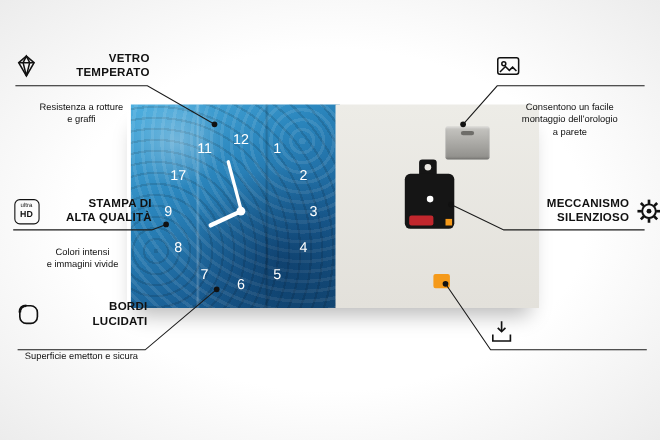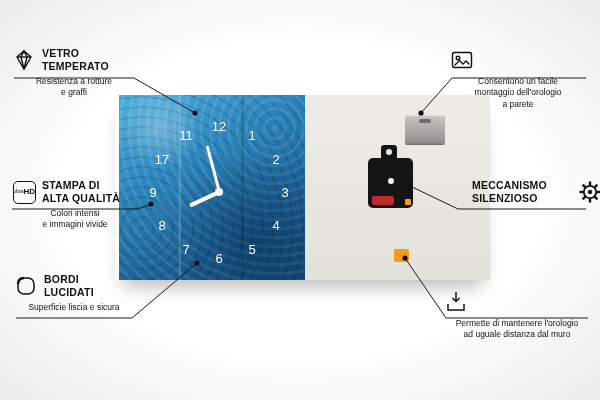--- a/index.html
+++ b/index.html
@@ -5,25 +5,25 @@
   html,body{margin:0;padding:0;}
   .stage{
     position:relative;width:600px;height:400px;overflow:hidden;
     background:radial-gradient(ellipse at center,#ffffff 55%,#ececec 100%);
     font-family:"Liberation Sans",sans-serif;color:#111;
   }
   
   .callout{position:absolute;z-index:4;}
   .c-row{display:flex;align-items:center;gap:6px;min-height:32px;}
   .c-title{white-space:pre-line;font-weight:bold;font-size:10.5px;line-height:1.25;
-           letter-spacing:.2px;text-align:left;flex:1;}
-  .c-sub{white-space:pre-line;font-size:8.5px;line-height:1.35;text-align:center;margin-top:0;}
+           letter-spacing:.2px;text-align:right;flex:1;}
+  .c-sub{white-space:pre-line;font-size:8.5px;line-height:1.35;text-align:center;margin-top:16px;}
   .c-icon{width:24px;height:24px;flex:0 0 auto;display:flex;align-items:center;justify-content:center;}
   .uhd{width:21px;height:21px;border:1.5px solid #111;border-radius:5px;display:flex;
-       flex-direction:row;align-items:center;justify-content:center;line-height:1;}
+       flex-direction:column;align-items:center;justify-content:center;line-height:1;}
   .uhd-top{font-size:5.5px;}
   .uhd-bot{font-size:8px;font-weight:bold;}
   .co-l1{left:12px;top:44px;width:124px;}
   .co-l2{left:12px;top:176px;width:126px;}
   .co-l3{left:14px;top:270px;width:120px;}
   .co-r1{left:450px;top:44px;width:136px;}
   .co-r2{left:472px;top:176px;width:130px;}
   .co-r3{left:444px;top:286px;width:146px;}
   
   .lines{position:absolute;left:0;top:0;z-index:3;pointer-events:none;}
@@ -154,21 +154,21 @@
     <div class="c-row">
       <span class="c-icon">
         <svg class="icon" width="24" height="24" viewBox="0 0 24 24" fill="none" stroke="#111" stroke-width="1.5">
           <rect x="4" y="4" width="16" height="16" rx="6"></rect>
             <path d="M4 10 Q4 4 10 4" stroke-width="2.4"></path>
         </svg>
       </span>
       <span class="c-title">BORDI
 LUCIDATI</span>
     </div>
-    <div class="c-sub">Superficie liscia e sicura</div>
+    <div class="c-sub">Superficie emetton e sicura</div>
   </div>
 
   <div class="callout co-r1">
     <div class="c-row">
       <span class="c-icon">
         <svg class="icon" width="24" height="24" viewBox="0 0 24 24" fill="none" stroke="#111" stroke-width="1.4">
           <rect x="2.5" y="4.5" width="19" height="15" rx="2"></rect>
           <circle cx="8" cy="10" r="1.8"></circle>
           <path d="M4.5 17.5 L9.5 12.5 L13 16 L16 13 L19.5 16.5"></path>
         </svg>
@@ -205,17 +205,15 @@
   <div class="callout co-r3">
     <div class="c-row">
       <span class="c-icon">
         <svg class="icon" width="24" height="24" viewBox="0 0 24 24" fill="none" stroke="#111" stroke-width="1.5">
           <path d="M12 2 V11"></path>
             <path d="M8.5 8 L12 11.5 L15.5 8"></path>
           <path d="M4 14 V20 H20 V14"></path>
         </svg>
       </span>
     </div>
-    <div class="c-sub">Permette di mantenere l'orologio
-ad uguale distanza dal muro</div>
   </div>
 
 </div>
 
 </body></html>

